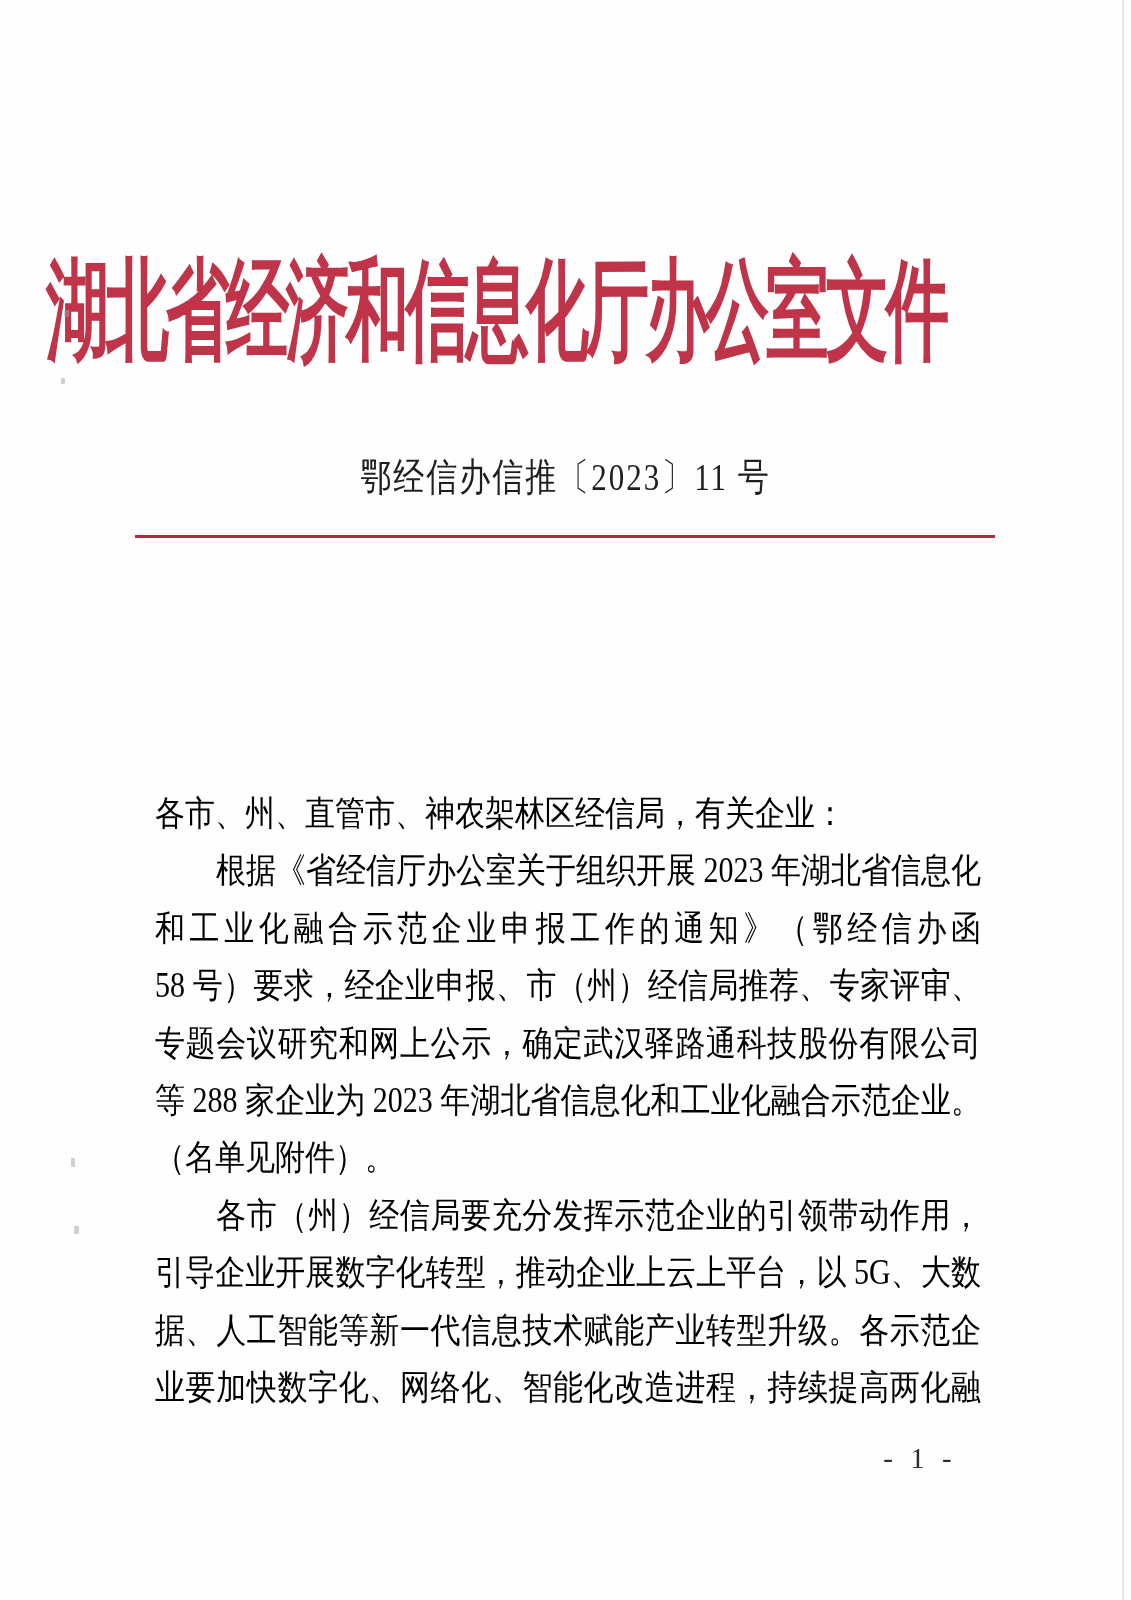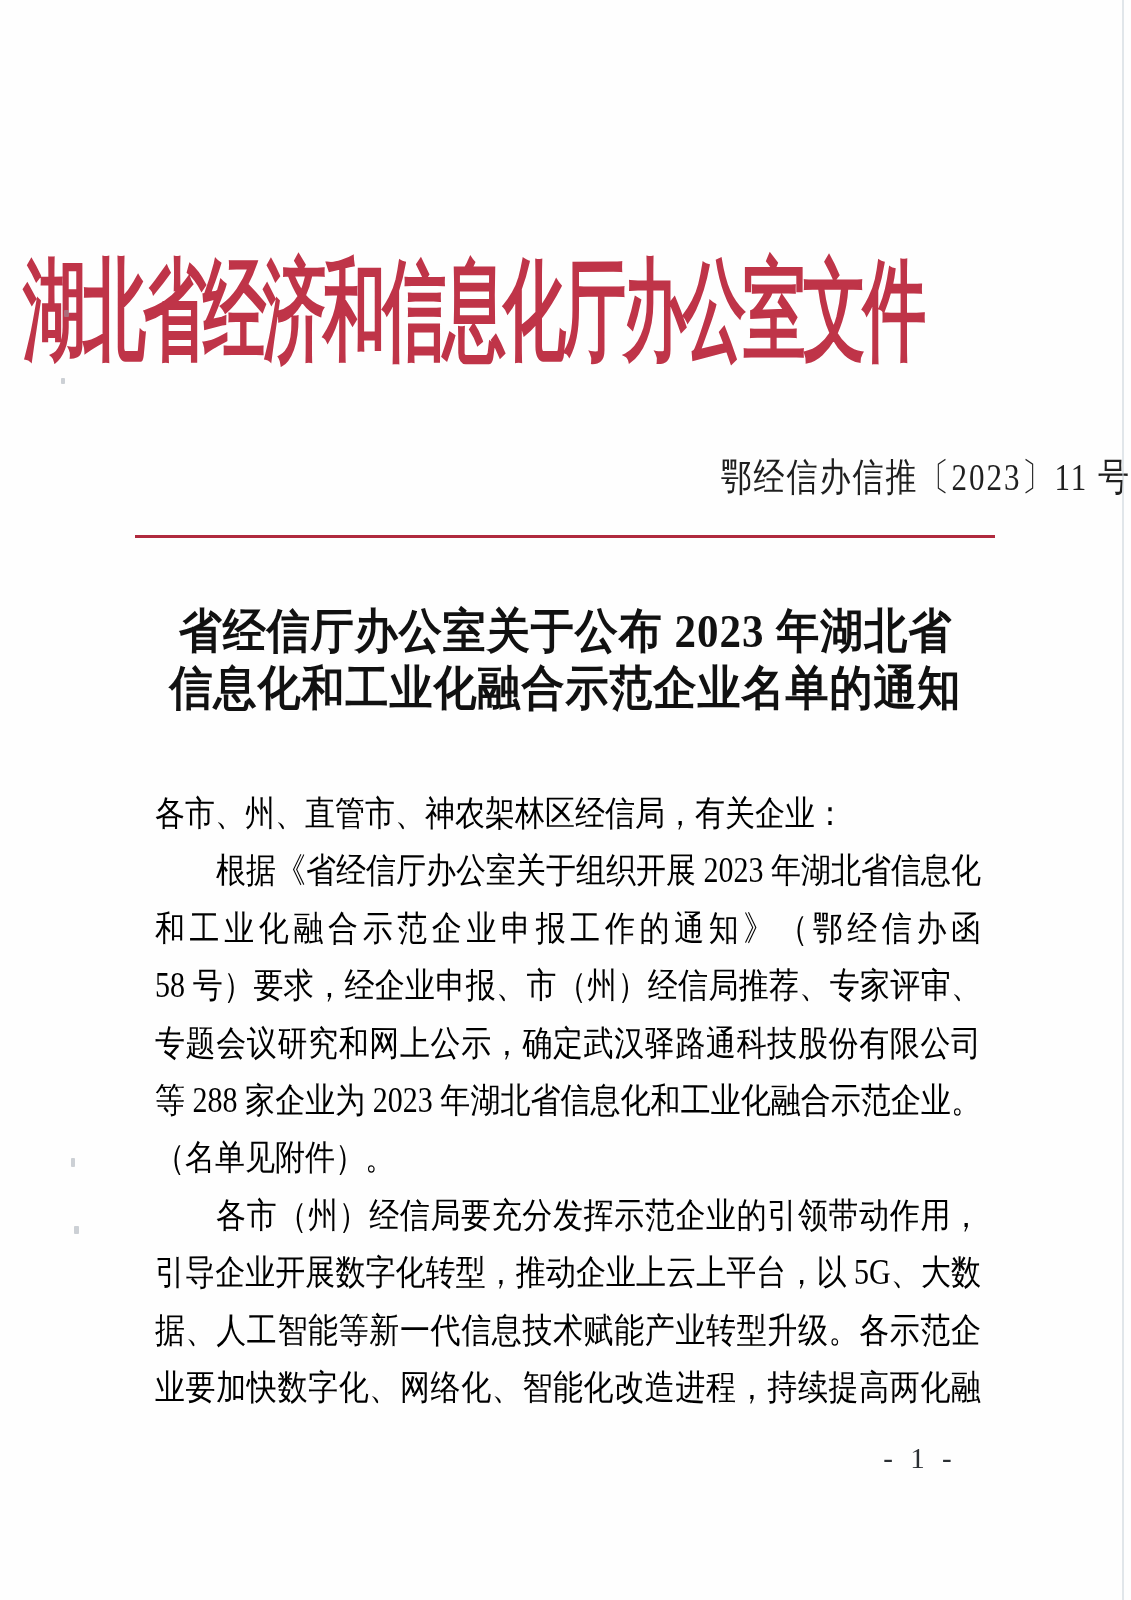--- a/index.html
+++ b/index.html
@@ -7,33 +7,33 @@
     position:relative;
     width:1131px;height:1600px;
     margin:0 auto;
     background:#fefefe;
     overflow:hidden;
     font-family:"Liberation Serif","DejaVu Serif",serif;
   }
   
   .red-header{
     position:absolute;top:250px;left:0;width:946px;height:125px;
-    text-align:center;line-height:125px;
+    text-align:right;line-height:125px;
     color:#bf3448;
   }
   .red-header .stretch{
     display:inline-block;
     font-size:63px;font-weight:bold;letter-spacing:-3px;
     transform:scaleY(1.75);transform-origin:center center;
     white-space:nowrap;
   }
   
   .doc-number{
     position:absolute;top:452px;left:0;width:1131px;height:50px;
-    text-align:right;line-height:50px;color:#1f1f1f;
+    text-align:center;line-height:50px;color:#1f1f1f;
   }
   .doc-number .stretch{
     display:inline-block;font-size:31px;letter-spacing:2px;
     transform:scaleY(1.25);transform-origin:center center;white-space:nowrap;
   }
   
   .red-line{
     position:absolute;top:535px;left:135px;width:860px;height:3px;
     background:#b02a3e;
   }
@@ -88,24 +88,20 @@
   <div class="red-header">
     <span class="stretch">湖北省经济和信息化厅办公室文件</span>
   </div>
 
   <div class="doc-number">
     <span class="stretch">鄂经信办信推〔2023〕11 号</span>
   </div>
 
   <div class="red-line"></div>
 
-  <div class="doc-title">
-    <div class="t-line">省经信厅办公室关于公布 2023 年湖北省</div>
-    <div class="t-line">信息化和工业化融合示范企业名单的通知</div>
-  </div>
 
   <div class="doc-body">
     <div class="bline">各市、州、直管市、神农架林区经信局，有关企业：</div>
     <div class="bline justify indent">根据《省经信厅办公室关于组织开展 2023 年湖北省信息化</div>
     <div class="bline justify">和工业化融合示范企业申报工作的通知》（鄂经信办函〔2023〕</div>
     <div class="bline justify">58 号）要求，经企业申报、市（州）经信局推荐、专家评审、</div>
     <div class="bline justify">专题会议研究和网上公示，确定武汉驿路通科技股份有限公司</div>
     <div class="bline justify">等 288 家企业为 2023 年湖北省信息化和工业化融合示范企业。</div>
     <div class="bline">（名单见附件）。</div>
     <div class="bline justify indent">各市（州）经信局要充分发挥示范企业的引领带动作用，</div>

